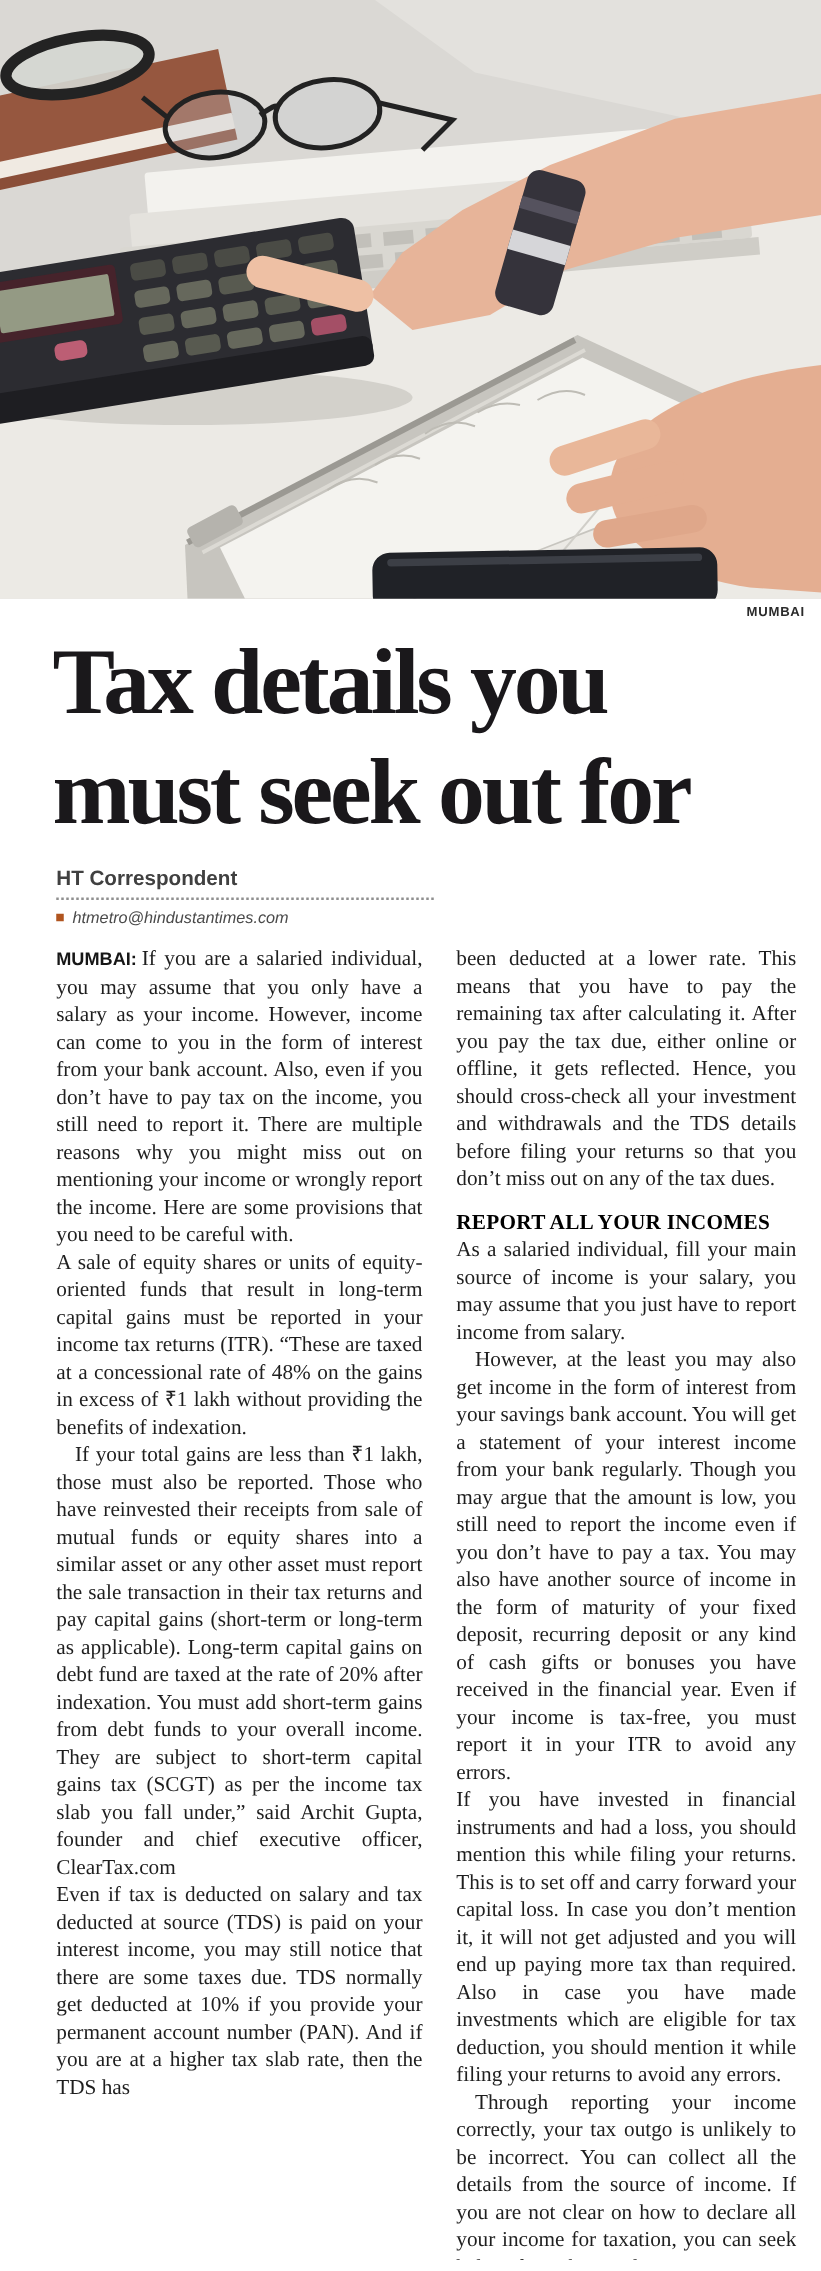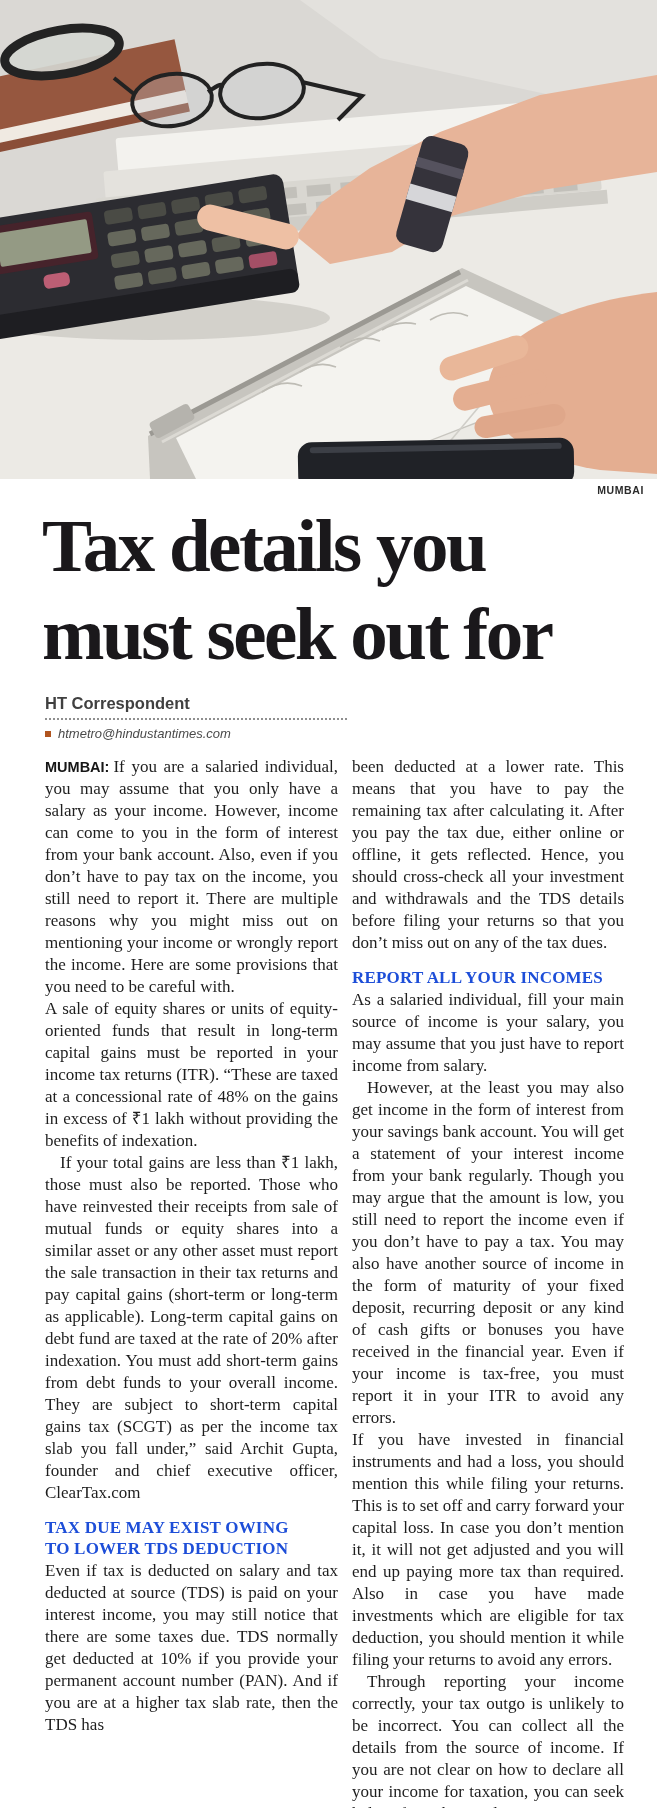--- a/index.html
+++ b/index.html
@@ -26,29 +26,29 @@
     border-bottom:2px dotted #8f8f8f;line-height:18px;
   }
   .email-row{
     margin-top:6px;display:flex;align-items:center;gap:7px;
     font-family:"Liberation Sans",sans-serif;font-size:13px;color:#4a4a4a;
     line-height:15px;
     font-style:italic;
   }
   .bullet{width:6px;height:6px;background:#b0541f;flex:0 0 auto;}
   .article{
-    display:flex;gap:14px;margin:15px 20px 0 45px;height:1052px;
+    display:flex;gap:27px;margin:15px 20px 0 45px;height:1052px;
     overflow:hidden;text-align:justify;font-size:17px;line-height:22px;
   }
   .col-left{width:293px;flex:0 0 auto;}
   .col-right{width:272px;flex:0 0 auto;}
   .article p{margin:0;}
   .article p.indent{text-indent:15px;}
   .article h3{
-    font-size:17px;line-height:21px;margin:13px 0 1px 0;color:#1d4ed8;
+    font-size:17px;line-height:21px;margin:13px 0 1px 0;color:#000000;
     letter-spacing:.2px;white-space:pre-line;font-weight:bold;
   }
   .dateline{
     font-family:"Liberation Sans",sans-serif;font-weight:bold;
     font-size:14.5px;margin-right:4px;color:#161616;
   }
 </style>
 </head>
 <body>
 
@@ -186,22 +186,20 @@
     <span class="bullet"></span>
     <span>htmetro@hindustantimes.com</span>
   </div>
 </div>
 
 <div class="article">
   <div class="col-left">
     <p><span class="dateline">MUMBAI:</span><span>If you are a salaried individual, you may assume that you only have a salary as your income. However, income can come to you in the form of interest from your bank account. Also, even if you don’t have to pay tax on the income, you still need to report it. There are multiple reasons why you might miss out on mentioning your income or wrongly report the income. Here are some provisions that you need to be careful with.</span></p>
     <p>A sale of equity shares or units of equity-oriented funds that result in long-term capital gains must be reported in your income tax returns (ITR). “These are taxed at a concessional rate of 48% on the gains in excess of ₹1 lakh without providing the benefits of indexation.</p>
     <p class="indent">If your total gains are less than ₹1 lakh, those must also be reported. Those who have reinvested their receipts from sale of mutual funds or equity shares into a similar asset or any other asset must report the sale transaction in their tax returns and pay capital gains (short-term or long-term as applicable). Long-term capital gains on debt fund are taxed at the rate of 20% after indexation. You must add short-term gains from debt funds to your overall income. They are subject to short-term capital gains tax (SCGT) as per the income tax slab you fall under,” said Archit Gupta, founder and chief executive officer, ClearTax.com</p>
-    <h3>TAX DUE MAY EXIST OWING
-TO LOWER TDS DEDUCTION</h3>
     <p>Even if tax is deducted on salary and tax deducted at source (TDS) is paid on your interest income, you may still notice that there are some taxes due. TDS normally get deducted at 10% if you provide your permanent account number (PAN). And if you are at a higher tax slab rate, then the TDS has</p>
   </div>
   <div class="col-right">
     <p>been deducted at a lower rate. This means that you have to pay the remaining tax after calculating it. After you pay the tax due, either online or offline, it gets reflected. Hence, you should cross-check all your investment and withdrawals and the TDS details before filing your returns so that you don’t miss out on any of the tax dues.</p>
     <h3>REPORT ALL YOUR INCOMES</h3>
     <p>As a salaried individual, fill your main source of income is your salary, you may assume that you just have to report income from salary.</p>
     <p class="indent">However, at the least you may also get income in the form of interest from your savings bank account. You will get a statement of your interest income from your bank regularly. Though you may argue that the amount is low, you still need to report the income even if you don’t have to pay a tax. You may also have another source of income in the form of maturity of your fixed deposit, recurring deposit or any kind of cash gifts or bonuses you have received in the financial year. Even if your income is tax-free, you must report it in your ITR to avoid any errors.</p>
     <p>If you have invested in financial instruments and had a loss, you should mention this while filing your returns. This is to set off and carry forward your capital loss. In case you don’t mention it, it will not get adjusted and you will end up paying more tax than required. Also in case you have made investments which are eligible for tax deduction, you should mention it while filing your returns to avoid any errors.</p>
     <p class="indent">Through reporting your income correctly, your tax outgo is unlikely to be incorrect. You can collect all the details from the source of income. If you are not clear on how to declare all your income for taxation, you can seek help of a chartered accountant or a financial advisor. You can also use online portals to fill in the details.</p>
   </div>

